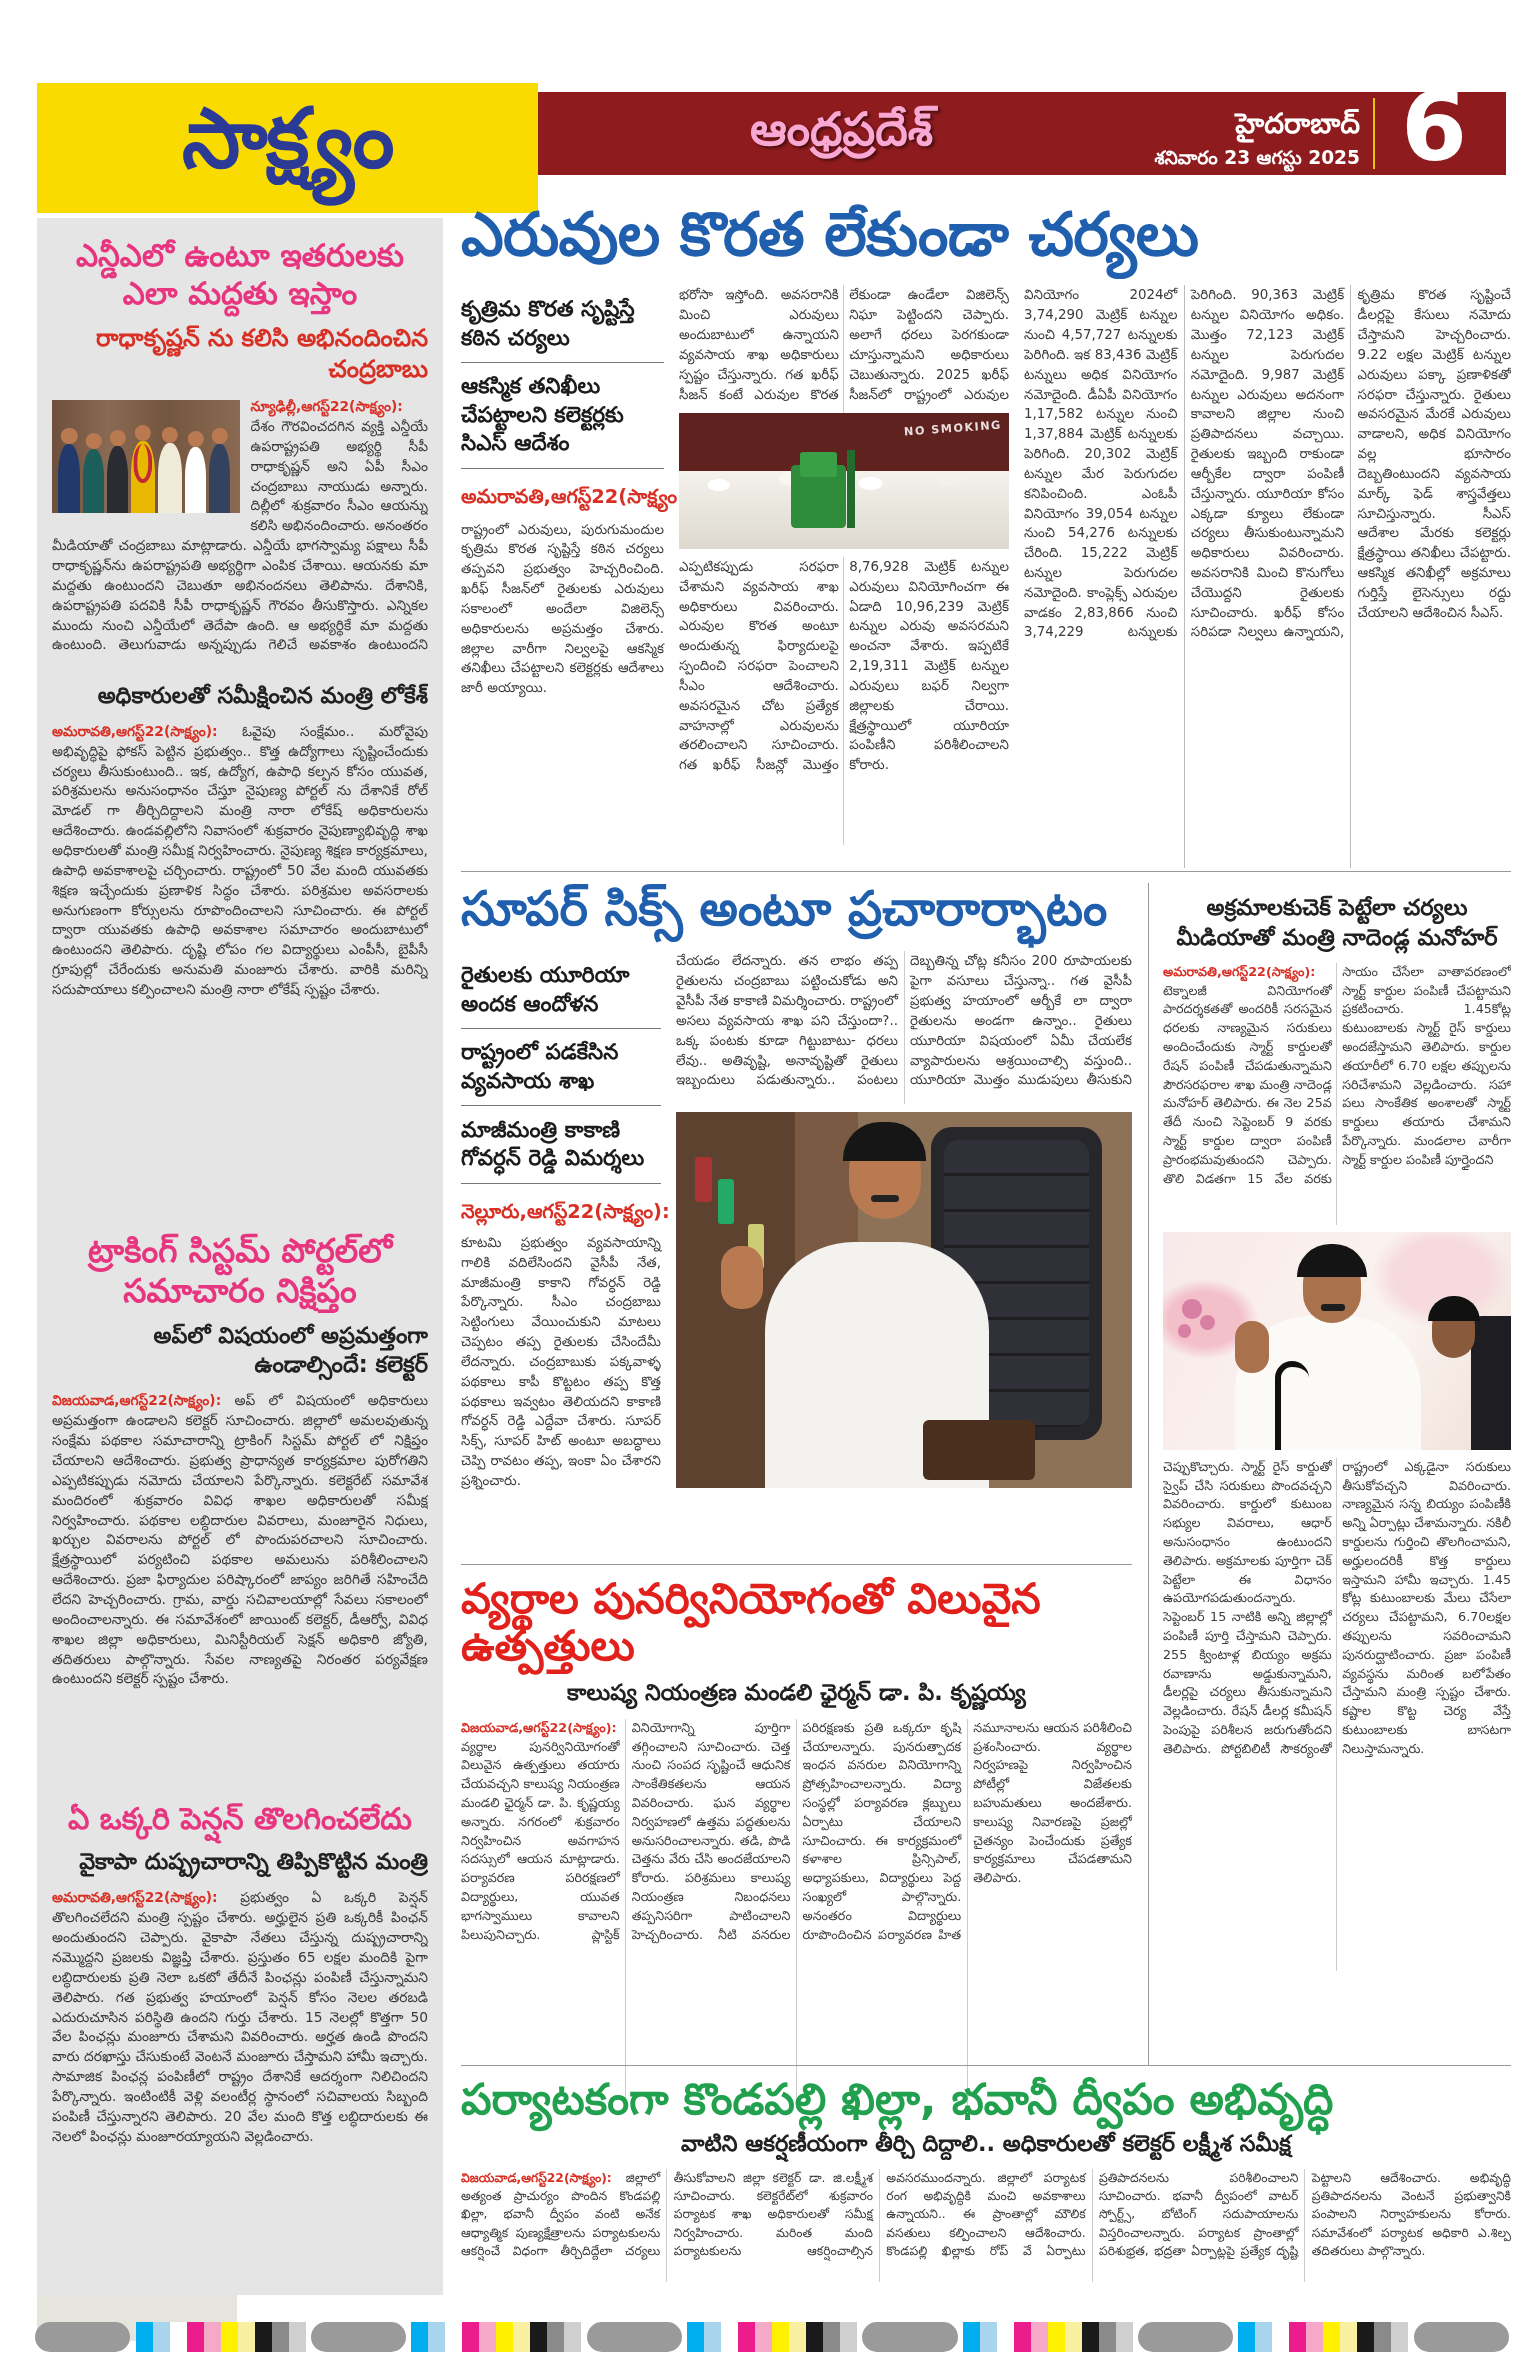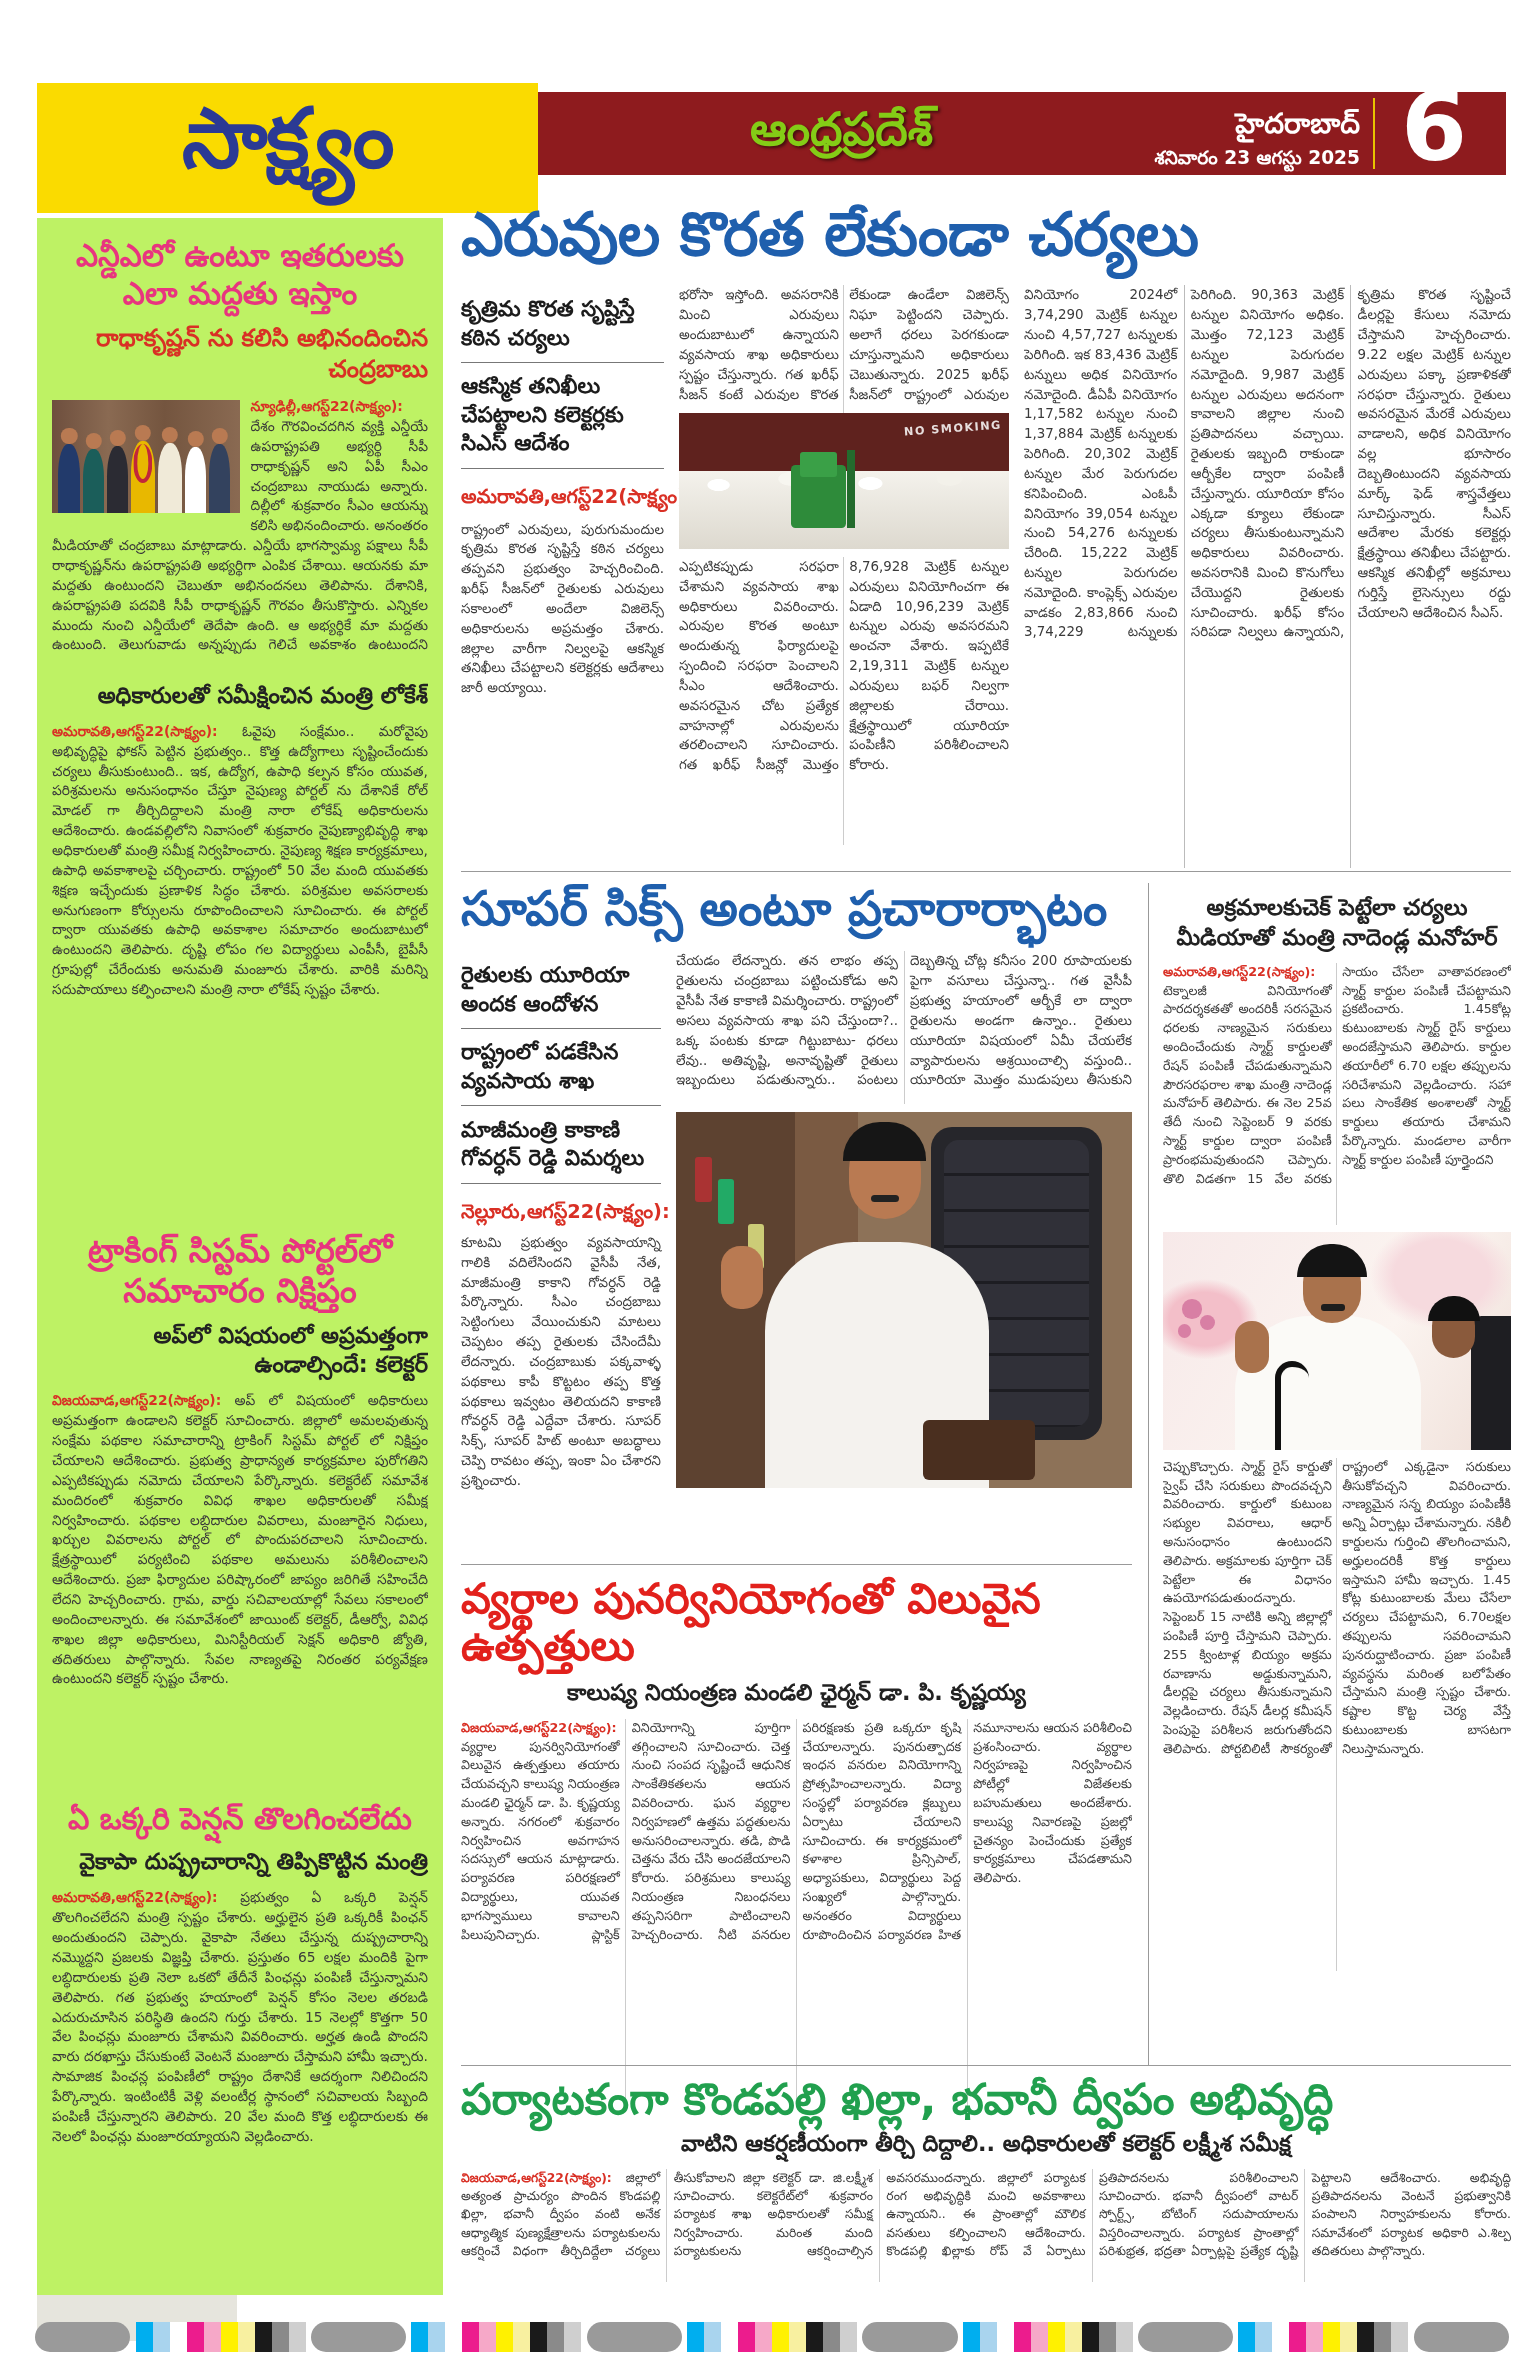--- a/index.html
+++ b/index.html
@@ -5,30 +5,30 @@
 *{margin:0;padding:0;box-sizing:border-box}
 html,body{background:#ffffff}
 body{font-family:"DejaVu Sans","Liberation Sans",sans-serif;color:#2e2e2e}
 .page{position:relative;width:1541px;height:2377px;background:#fff;overflow:hidden;margin:0 auto}
 
 
 .logo-box{position:absolute;left:37px;top:83px;width:501px;height:130px;background:#FADB00;
   display:flex;align-items:center;justify-content:center}
 .logo-box span{font-size:83px;font-weight:800;color:#2B3A94;letter-spacing:-1.5px}
 .banner{position:absolute;left:538px;top:92px;width:968px;height:83px;background:#8E1B1E}
-.edition-name{position:absolute;left:212px;top:10.4px;font-size:46px;font-weight:800;color:#84cc16;
+.edition-name{position:absolute;left:212px;top:10.4px;font-size:46px;font-weight:800;color:#f9a8d4;
   text-shadow:2.2px 2.2px 3px rgba(0,0,0,.5)}
 .date-block{position:absolute;right:146px;top:12px;text-align:right;color:#fff;line-height:1.45}
 .date-block .city{font-size:28px;font-weight:700}
 .date-block .date{font-size:18.6px;font-weight:700}
 .banner .vline{position:absolute;right:131px;top:6px;bottom:6px;width:2.2px;background:#E8C400}
 .page-num{position:absolute;right:39px;top:-12px;font-size:95px;font-weight:800;color:#fff;line-height:1}
 
 
-.left-col{position:absolute;left:37px;top:218px;width:406px;height:2077px;background:#bef264;
+.left-col{position:absolute;left:37px;top:218px;width:406px;height:2077px;background:#e5e5e5;
   padding:0 15px;overflow:hidden}
 .gray-stub{position:absolute;left:37px;top:2295px;width:200px;height:46px;background:#E6E5DD}
 .lc-art{overflow:hidden}
 .lc-a1{height:438px;padding-top:19.4px}
 .lc-a2{height:563px;padding-top:15px}
 .lc-a3{height:570px;padding-top:12px}
 .lc-a4{height:505px;padding-top:12px}
 .h-pink{color:#E8357F;font-weight:800;text-align:center;line-height:1.22}
 .lc-a1 .h-pink{font-size:31px}
 .lc-a2 .h-pink{font-size:34px}

